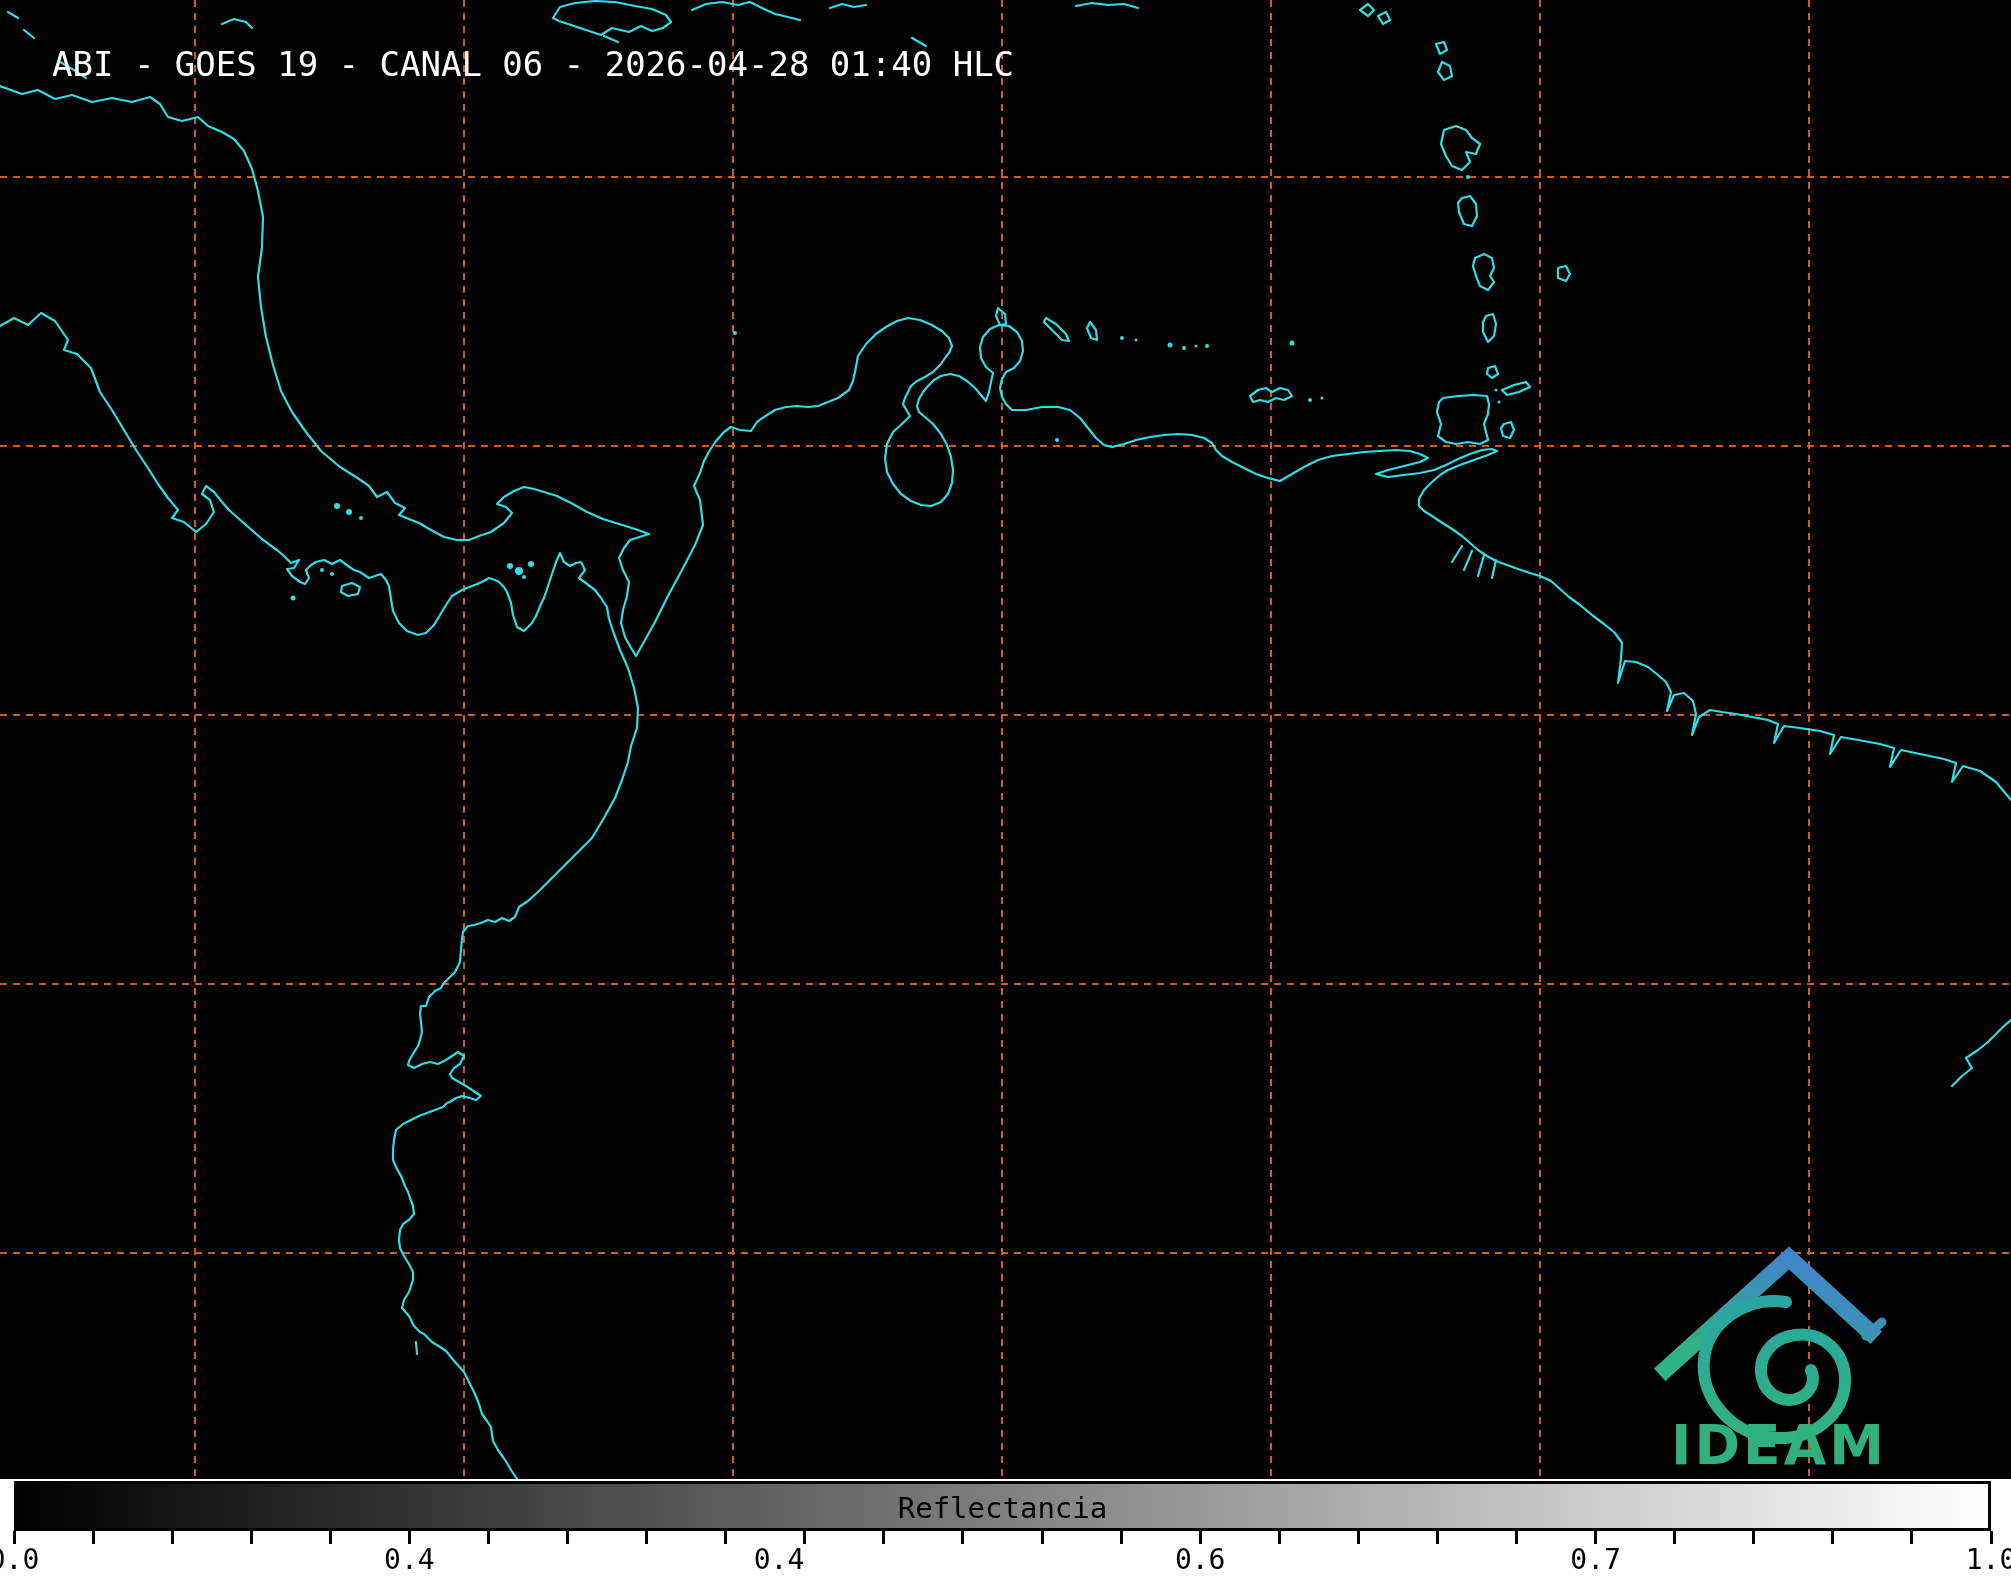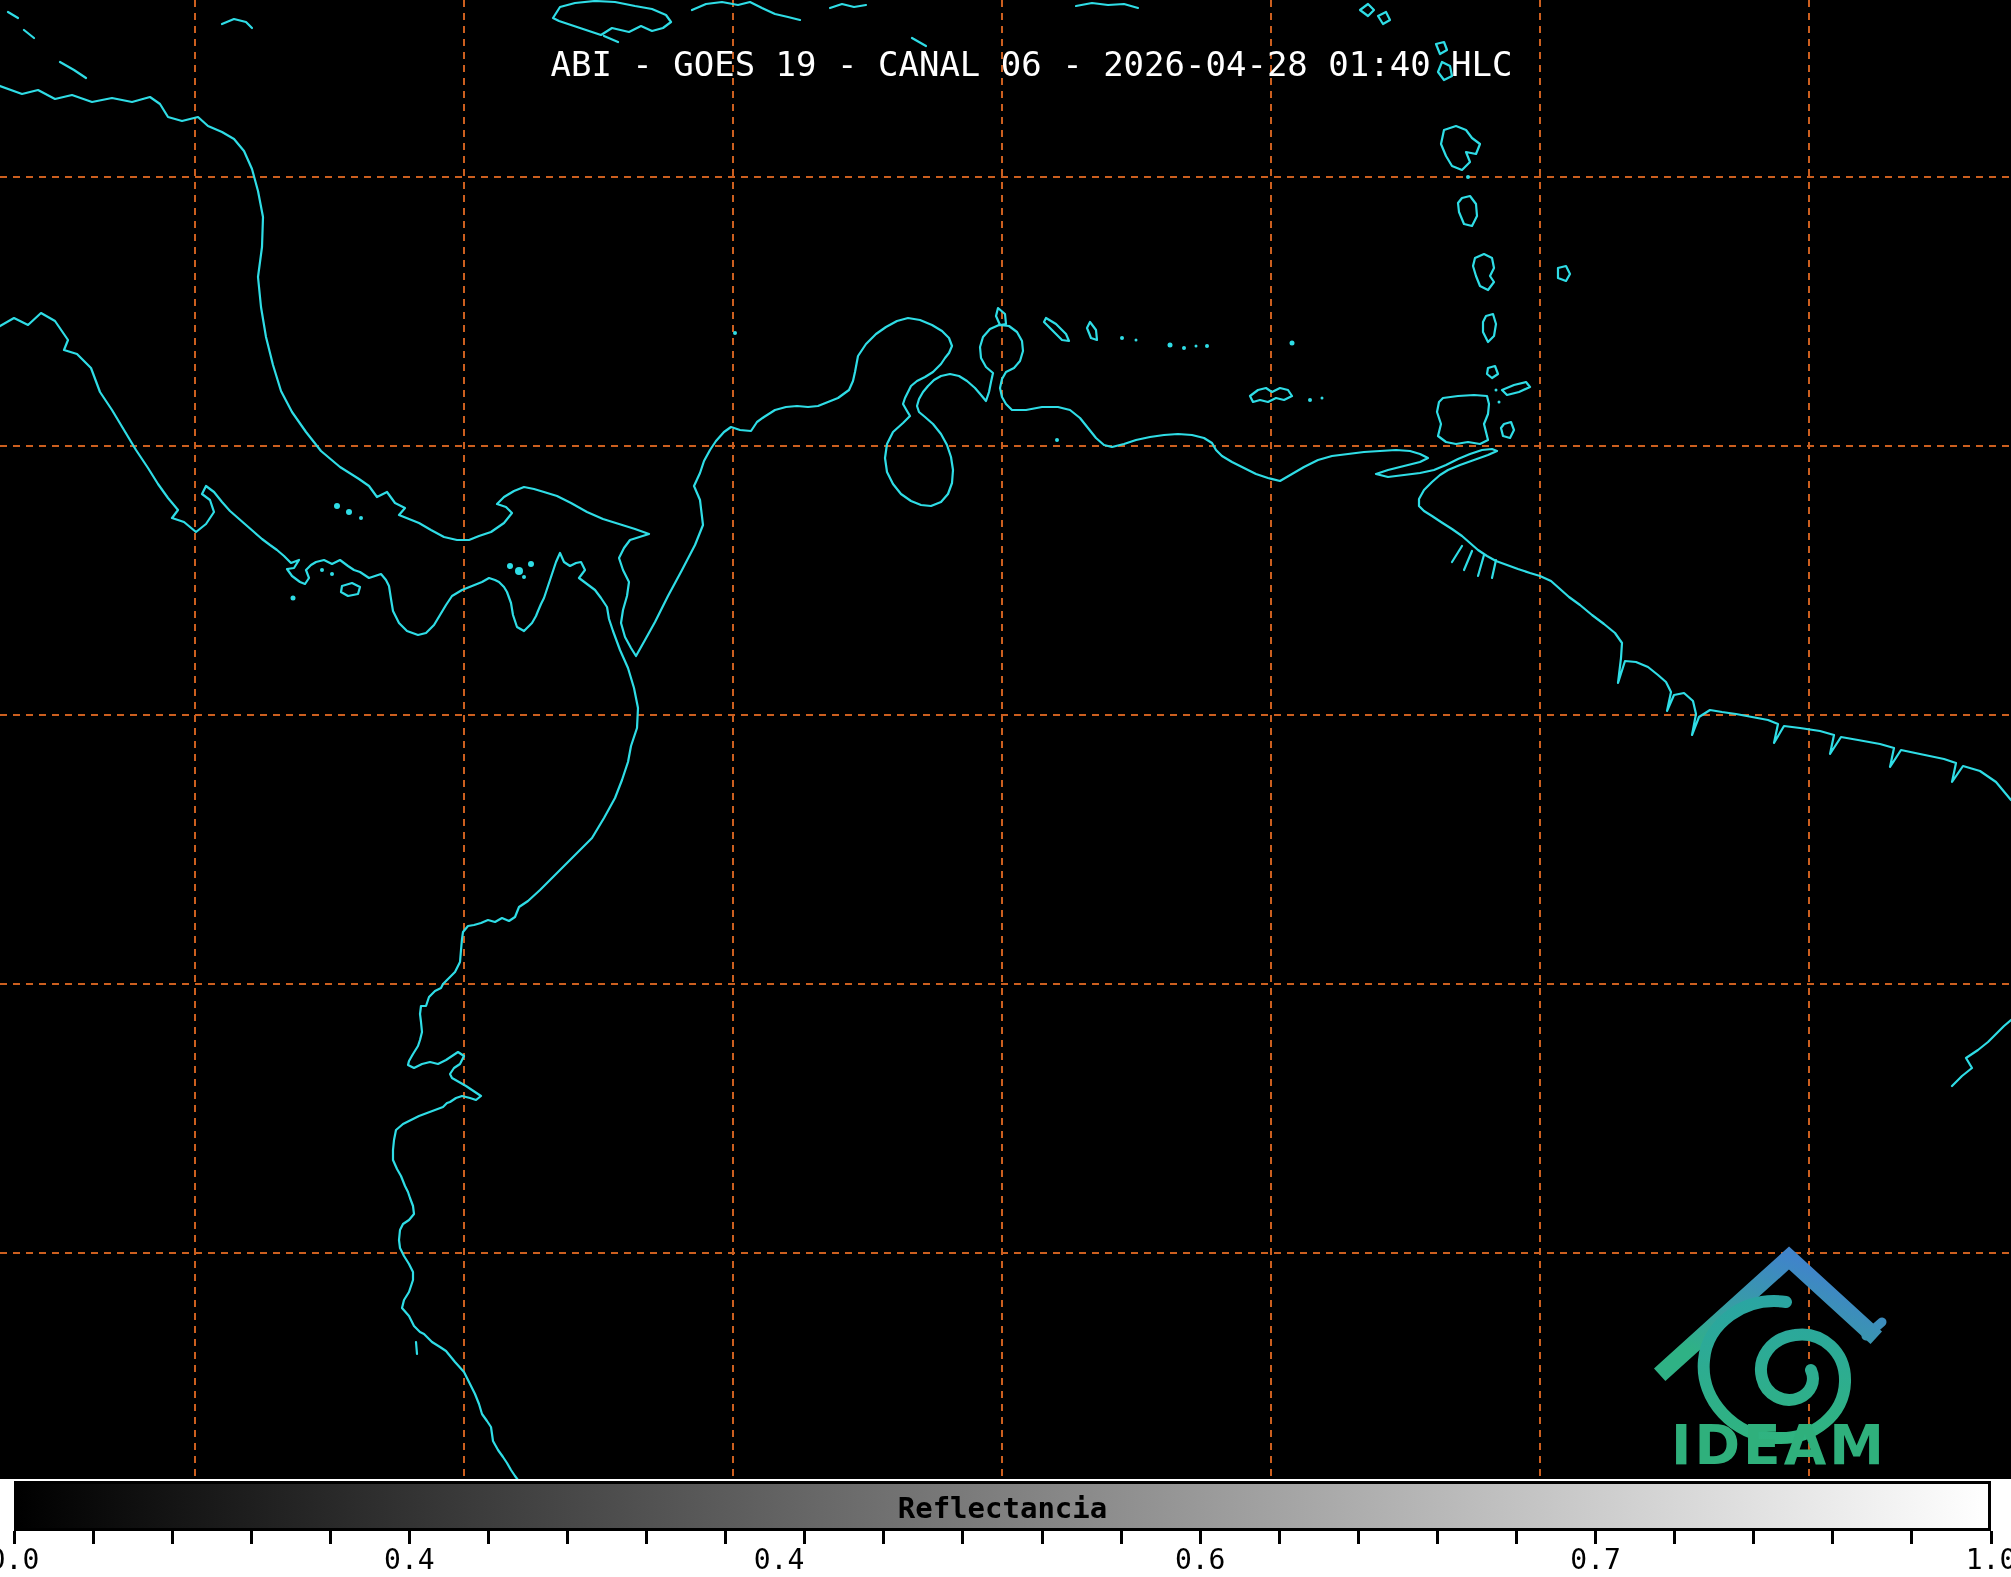--- a/index.html
+++ b/index.html
@@ -1,27 +1,27 @@
 <!DOCTYPE html>
 <html><head>
 <meta charset="utf-8">
 <style>
   html,body{margin:0;padding:0;background:#ffffff;}
   body{width:2011px;height:1577px;position:relative;overflow:hidden;
        font-family:"DejaVu Sans Mono",monospace;}
   .stage{position:absolute;inset:0;}
   #map{position:absolute;left:0;top:0;}
   .img-title{position:absolute;top:44px;left:0;width:100%;box-sizing:border-box;
-       padding-left:52px;text-align:center;font-size:34px;color:#ffffff;
+       padding-left:52px;font-size:34px;color:#ffffff;
        font-family:"DejaVu Sans Mono",monospace;white-space:pre;}
   .cbar-strip{position:absolute;left:0;top:1479px;width:2011px;height:98px;background:#ffffff;}
   .cbar-bar{position:absolute;left:14px;top:2px;width:1971px;height:44px;
        border:3px solid #000;background:linear-gradient(to right,#000,#fff);}
   .cbar-label{position:absolute;left:14px;top:12px;width:1977px;text-align:center;
-       font-weight:bold;font-size:29px;color:#000;
+       font-weight:normal;font-size:29px;color:#000;
        font-family:"DejaVu Sans Mono",monospace;}
   .cb-tick{position:absolute;top:52px;width:3px;height:13px;background:#000;}
   .cb-ticklabel{position:absolute;top:64px;transform:translateX(-50%);
        font-size:28px;color:#000;font-family:"DejaVu Sans Mono",monospace;}
 </style>
 </head>
 <body>
 
 <div class="stage">
 

